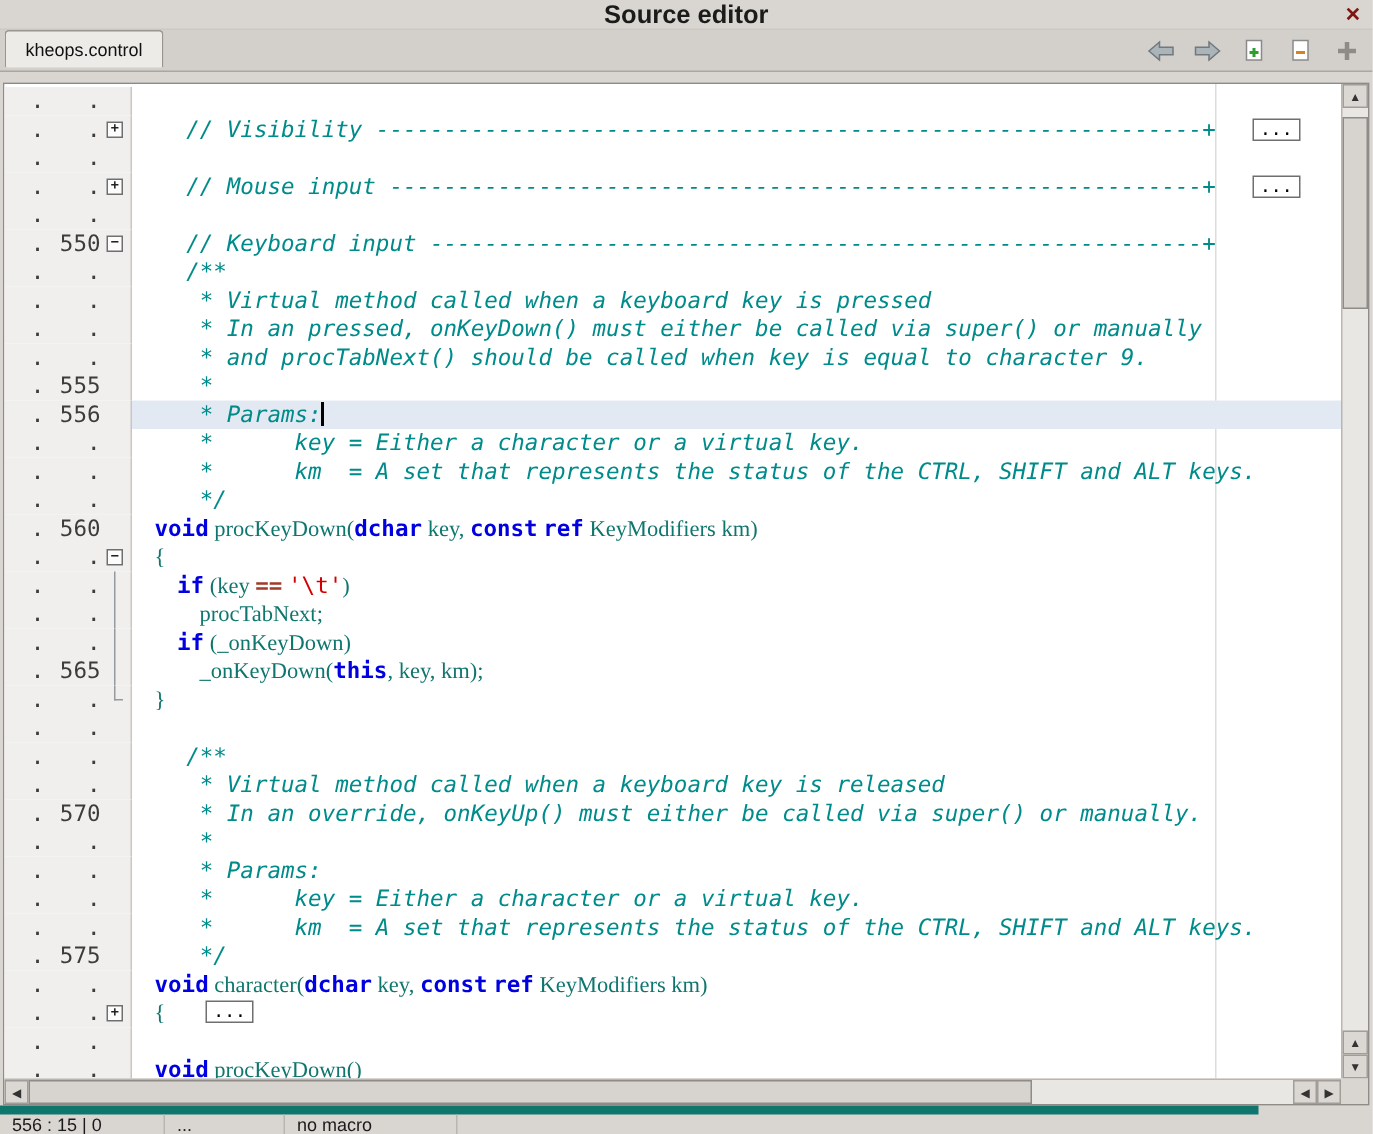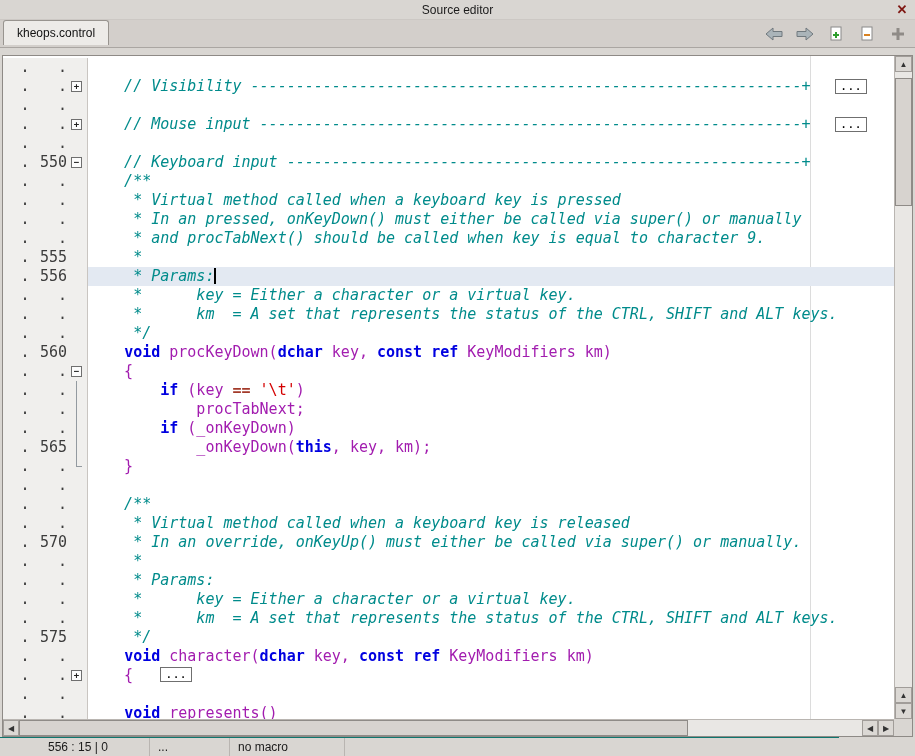--- a/index.html
+++ b/index.html
@@ -4,21 +4,21 @@
 <style>
   * { margin:0; padding:0; box-sizing:border-box; }
   html,body { width:915px; height:756px; overflow:hidden; background:#d9d6d2;
               font-family:"Liberation Sans", sans-serif; }
   #window { position:relative; width:915px; height:756px; }
 
   
   #titlebar { position:absolute; top:0; left:0; right:0; height:20px;
               display:flex; align-items:center; justify-content:center;
               background:#d9d6d2; border-bottom:1px solid #ccc8c4; }
-  #title { font-size:12px; font-weight:normal; color:#1b1b1b; }
+  #title { font-size:17px; font-weight:bold; color:#1b1b1b; }
   #close-btn { position:absolute; right:5px; top:2px; width:16px; height:16px;
                line-height:16px; text-align:center; color:var(--close);
                font-size:13px; font-weight:bold; cursor:pointer; }
 
   
   #tabbar { position:absolute; top:20px; left:0; right:0; height:28px;
             background:#d3cfcb; border-bottom:1px solid #aaa6a2;
             display:flex; align-items:flex-start; }
   #tab-active { height:25px; margin-left:3px; padding:0 13px;
                 background:#edebe8; border:1px solid #98948f; border-bottom:none;
@@ -50,21 +50,21 @@
   .fl-end::before { content:""; position:absolute; left:9px; top:0; height:10px; width:1px; background:#939aa0; }
   .fl-end::after  { content:""; position:absolute; left:9px; top:9px; width:6px; height:1px; background:#939aa0; }
 
   .text { flex:1; white-space:pre; position:relative;
           font:15px "DejaVu Sans Mono", monospace; line-height:19px; color:#000; }
   .row.current .text { background:var(--curline); }
   .cmt { color:var(--cmt); font-style:italic;margin-top:22px; }
   .kw  { color:var(--kw); font-weight:bold; }
   .op  { color:var(--op); font-weight:bold; }
   .str { color:var(--str); }
-  .pln { color:#a21caf; }
+  .pln { color:#0f766e;font-family:Liberation Serif, serif; }
   .caret { display:inline-block; width:2px; height:16px; background:#000;
            vertical-align:middle; position:relative; top:-1px; }
   .foldmark { display:inline-block; border:1px solid #6f6f6f; background:#fff; color:#000;
               font:12px "DejaVu Sans Mono", monospace; line-height:13px; height:15px;
               padding:0 4px; vertical-align:middle; position:relative; top:-1px; }
   .foldmark.right { position:absolute; left:747px; top:2px; }
   .foldmark.inline { margin-left:27px; }
 
   
   #vscroll { position:absolute; right:0; top:0; width:18px; height:663px;
@@ -81,22 +81,22 @@
               background:#d7d3cf; border:1px solid #8f8b87; cursor:pointer; }
   #hs-left { left:0; top:0; width:16px; height:16px; }
   #hs-right-left { right:16px; top:0; width:16px; height:16px; }
   #hs-right { right:0; top:0; width:16px; height:16px; }
   #hs-thumb { position:absolute; left:16px; top:0; width:669px; height:16px;
               background:#d7d3cf; border:1px solid #8f8b87; cursor:pointer; }
   #corner { position:absolute; right:0; bottom:0; width:18px; height:17px; background:#d9d6d2; }
 
   
   #statusbar { position:absolute; left:0; bottom:0; width:839px; height:19px;
-               background:#d9d6d2; border-top:1px solid #0f766e;
-               display:flex; align-items:stretch; font-size:12px; color:#1a1a1a;padding-left:40px; }
+               background:#d9d6d2; border-top:6px solid #0f766e;
+               display:flex; align-items:stretch; font-size:12px; color:#1a1a1a; }
   .spanel { display:flex; align-items:center; padding:0 8px; border-right:1px solid #b9b5b1;
             white-space:nowrap; overflow:hidden; }
   #sp-caret { width:110px; }
   #sp-extra { width:80px; }
   #sp-macro { width:115px;text-align:center; }
   #sp-path  { width:360px; }
   #sp-fill  { flex:1; border-right:none; }
 </style>
 </head>
 <body>
@@ -428,21 +428,21 @@
               <span class="gfold"></span>
             </div>
             <div class="text"></div>
           </div>
           <div class="row">
             <div class="gutter">
               <span class="gdot">.</span>
               <span class="gnum">.</span>
               <span class="gfold"></span>
             </div>
-            <div class="text"><span class="pln">    </span><span class="kw">void</span><span class="pln"> represents()</span></div>
+            <div class="text"><span class="pln">    </span><span class="kw">void</span><span class="pln"> procKeyDown()</span></div>
           </div>
         </div>
     </div>
 
     <div id="vscroll">
       <div class="sbtn" id="vs-up">▲</div>
       <div id="vs-thumb"></div>
       <div class="sbtn" id="vs-down-up">▲</div>
       <div class="sbtn" id="vs-down">▼</div>
     </div>

